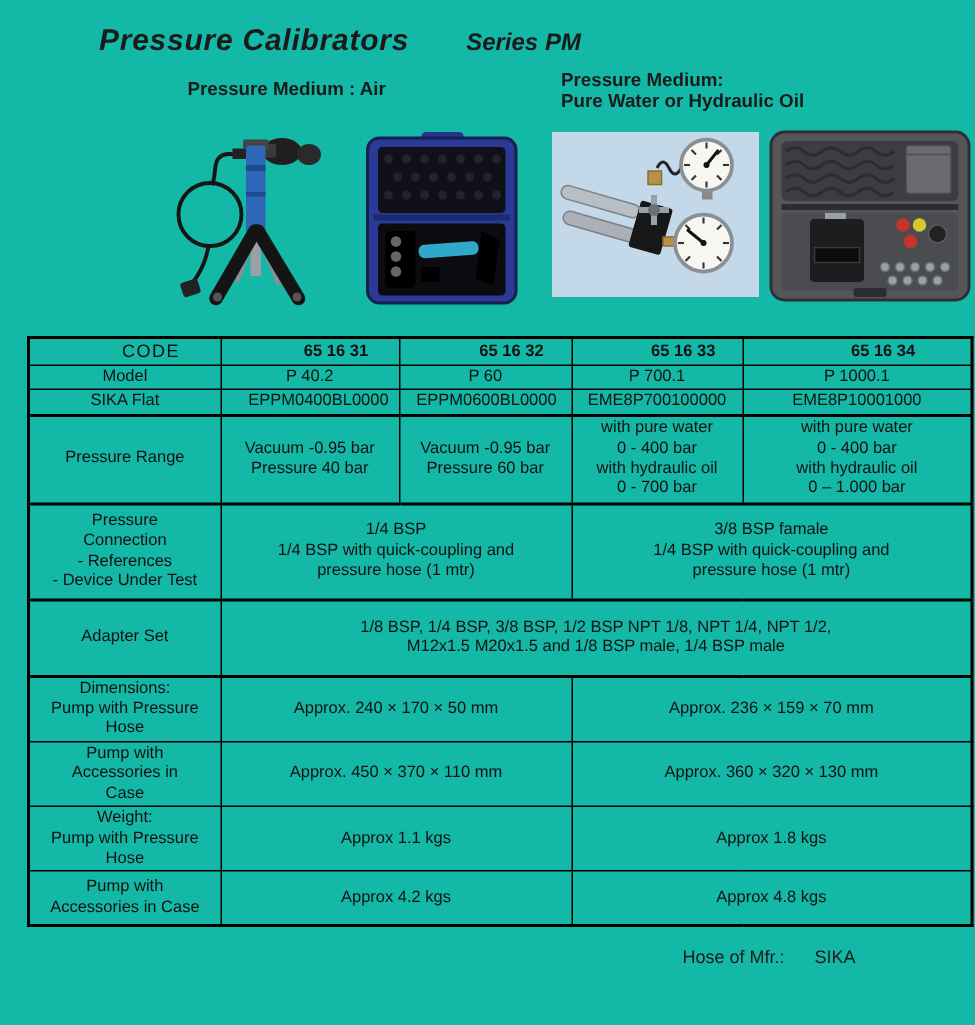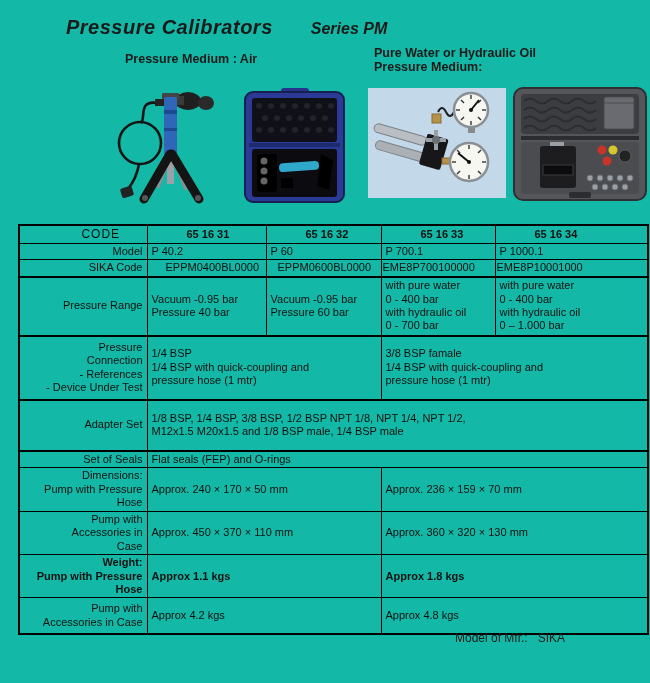--- a/index.html
+++ b/index.html
@@ -13,43 +13,43 @@
   .medium-air{position:absolute;left:125px;top:52px;font-size:12.5px;font-weight:bold;}
   .medium-water{position:absolute;left:374px;top:46px;font-size:12.5px;font-weight:bold;line-height:1.15;}
   .imgbox{position:absolute;}
   .imgbox svg{display:block;}
   table.spec{
     position:absolute;left:18px;top:224px;border-collapse:collapse;table-layout:fixed;
     width:629px;font-size:11px;line-height:1.22;color:#111;
   }
   table.spec td{border:1px solid #000;padding:1px 4px;vertical-align:middle;overflow:hidden;}
   table.spec{border:2px solid #000;}
-  td.lbl{text-align:right;padding-left:5px;white-space:pre-line;}
-  td.val{white-space:pre-line;}
+  td.lbl{text-align:center;padding-left:5px;white-space:pre-line;}
+  td.val{text-align:center;white-space:pre-line;}
   tr.b-bot td{border-bottom-width:2px;}
   td.vtop{vertical-align:top;padding-top:2px;}
   tr.coderow td{font-weight:bold;padding-left:39px;}
   tr.coderow td.lbl{font-weight:normal;font-size:12px;text-align:center;letter-spacing:1px;}
   .footer{position:absolute;left:455px;top:631px;font-size:12px;}
-  .footer .fval{margin-left:10px;text-align:center;}
+  .footer .fval{margin-left:20px;text-align:center;}
 </style>
 </head>
 <body>
 
 <div class="page">
 
   <div class="title-row">
     <span class="title">Pressure Calibrators</span><span class="series">Series PM</span>
   </div>
 
   <div class="medium-air">Pressure Medium : Air</div>
 
   <div class="medium-water">
+    <div>Pressure Medium:</div>
     <div>Pure Water or Hydraulic Oil</div>
-    <div>Pressure Medium:</div>
   </div>
 
   <div class="imgbox" style="left:108px;top:88px;width:122px;height:122px;">
     <svg width="122" height="122" viewBox="0 0 122 122">
       <circle cx="32" cy="55" r="21" fill="none" stroke="#151515" stroke-width="2.6"></circle>
       <path d="M49,15 C30,12 38,30 33,35" fill="none" stroke="#151515" stroke-width="2.6"></path>
       <path d="M31,76 C29,88 24,96 20,101" fill="none" stroke="#151515" stroke-width="2.6"></path>
       <rect x="13" y="99" width="12" height="10" rx="2" fill="#222" transform="rotate(-18 19 104)"></rect>
       <ellipse cx="80" cy="13" rx="13" ry="9" fill="#1f1f1f"></ellipse>
       <ellipse cx="98" cy="15" rx="8" ry="7" fill="#2a2a2a"></ellipse>
@@ -206,21 +206,21 @@
       <td class="val">65 16 34</td>
     </tr>
     <tr style="height:14px;">
       <td class="lbl">Model</td>
       <td class="val">P 40.2</td>
       <td class="val">P 60</td>
       <td class="val">P 700.1</td>
       <td class="val">P 1000.1</td>
     </tr>
     <tr class="b-bot" style="height:17px;">
-      <td class="lbl">SIKA Code</td>
+      <td class="lbl">SIKA Flat</td>
       <td class="val" style="padding:1px 18px;">EPPM0400BL0000</td>
       <td class="val" style="padding:1px 11px;">EPPM0600BL0000</td>
       <td class="val" style="padding:1px 1px;">EME8P700100000</td>
       <td class="val" style="padding:1px 1px;">EME8P10001000</td>
     </tr>
     <tr class="b-bot" style="height:59px;">
       <td class="lbl vtop">Pressure Range</td>
       <td class="val">Vacuum -0.95 bar
 Pressure 40 bar</td>
       <td class="val">Vacuum -0.95 bar
@@ -244,51 +244,47 @@
 pressure hose (1 mtr)</td>
       <td class="val" colspan="2">3/8 BSP famale
 1/4 BSP with quick-coupling and
 pressure hose (1 mtr)</td>
     </tr>
     <tr class="b-bot" style="height:51px;">
       <td class="lbl">Adapter Set</td>
       <td class="val" colspan="4">1/8 BSP, 1/4 BSP, 3/8 BSP, 1/2 BSP NPT 1/8, NPT 1/4, NPT 1/2,
 M12x1.5 M20x1.5 and 1/8 BSP male, 1/4 BSP male</td>
     </tr>
-    <tr style="height:17px;">
-      <td class="lbl">Set of Seals</td>
-      <td class="val" colspan="4">Flat seals (FEP) and O-rings</td>
-    </tr>
     <tr style="height:44px;">
       <td class="lbl vtop">Dimensions:
 Pump with Pressure
 Hose</td>
       <td class="val" colspan="2">Approx. 240 × 170 × 50 mm</td>
       <td class="val" colspan="2">Approx. 236 × 159 × 70 mm</td>
     </tr>
     <tr style="height:42px;">
       <td class="lbl vtop">Pump with
 Accessories in
 Case</td>
       <td class="val" colspan="2">Approx. 450 × 370 × 110 mm</td>
       <td class="val" colspan="2">Approx. 360 × 320 × 130 mm</td>
     </tr>
-    <tr style="height:43px;font-weight:bold;">
+    <tr style="height:43px;">
       <td class="lbl vtop">Weight:
 Pump with Pressure
 Hose</td>
       <td class="val" colspan="2">Approx 1.1 kgs</td>
       <td class="val" colspan="2">Approx 1.8 kgs</td>
     </tr>
     <tr style="height:36px;">
       <td class="lbl vtop">Pump with
 Accessories in Case</td>
       <td class="val" colspan="2">Approx 4.2 kgs</td>
       <td class="val" colspan="2">Approx 4.8 kgs</td>
     </tr>
   </tbody>
     </table>
 
   <div class="footer">
-    <span>Model of Mfr.:</span><span class="fval">SIKA</span>
+    <span>Hose of Mfr.:</span><span class="fval">SIKA</span>
   </div>
 
 </div>
 
 </body></html>

